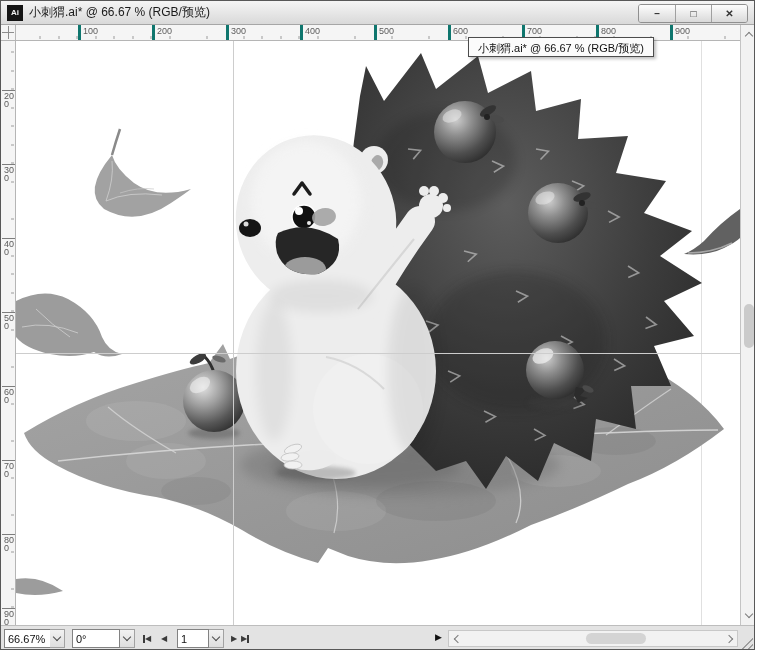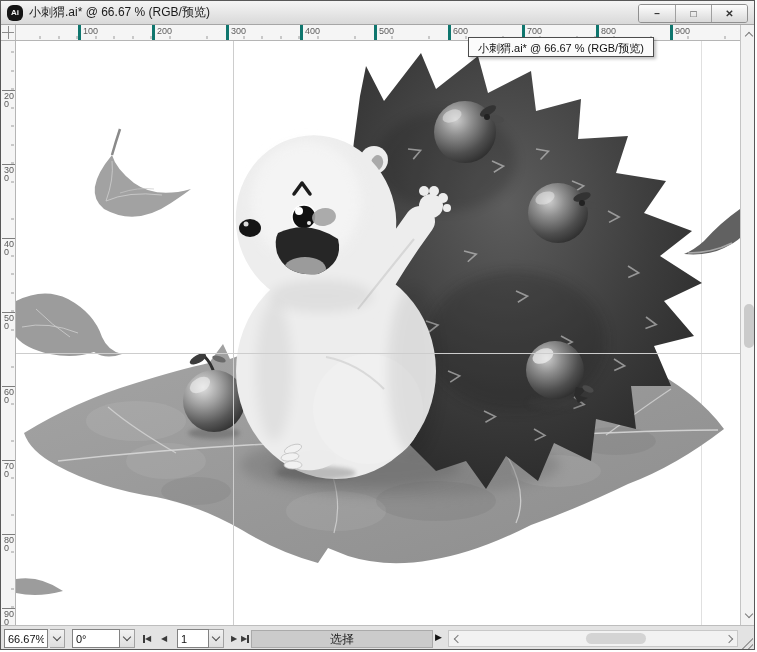--- a/index.html
+++ b/index.html
@@ -4,21 +4,21 @@
 <style>
   html,body{margin:0;padding:0;background:#fff;}
   *{box-sizing:border-box;}
   .window{position:relative;width:755px;height:650px;border:1px solid #585858;
     background:#e3e3e3;font-family:"Liberation Sans",sans-serif;overflow:hidden;}
 
   
   .titlebar{position:absolute;left:0;top:0;width:100%;height:24px;
     background:linear-gradient(#f5f5f5,#d9d9d9);border-bottom:1px solid #a6a6a6;}
   .app-icon{position:absolute;left:6px;top:4px;width:16px;height:16px;background:#141414;
-    color:#f2f2f2;font-size:8px;font-weight:bold;text-align:center;line-height:16px;border-radius:6px;}
+    color:#f2f2f2;font-size:8px;font-weight:bold;text-align:center;line-height:16px;border-radius:0;}
   .window-title{position:absolute;left:28px;top:0;line-height:23px;font-size:12px;color:#1a1a1a;white-space:nowrap;}
   .win-controls{position:absolute;right:6px;top:3px;display:flex;border:1px solid #8f8f8f;border-radius:3px;overflow:hidden;}
   .win-btn{width:36px;height:17px;background:linear-gradient(#fdfdfd,#d9d9d9);
     border:0;border-left:1px solid #a0a0a0;display:flex;align-items:center;justify-content:center;
     font-size:10px;color:#333;padding:0;font-family:inherit;cursor:default;}
   .win-btn:first-child{border-left:0;}
   .win-btn .glyph{line-height:1;font-weight:bold;}
 
   
   .ruler-corner{position:absolute;left:0;top:24px;width:15px;height:16px;background:#f4f4f4;
@@ -326,21 +326,21 @@
     <button class="sc-btn up">
         <i class="chev chev-up"></i>
       </button>
     <div class="v-thumb"></div>
     <button class="sc-btn down">
         <i class="chev chev-down"></i>
       </button>
   </div>
 
   <div class="statusbar">
-    <input class="sb-input" style="left: 3px; width: 44px;" value="66.67%">
+    <input class="sb-input" style="left: 3px; width: 59px;" value="66.67%">
     <button class="dd-btn" style="left:49px">
         <i class="chev chev-down dark"></i>
       </button>
     <input class="sb-input" style="left: 71px; width: 48px;" value="0°">
     <button class="dd-btn" style="left:119px">
         <i class="chev chev-down dark"></i>
       </button>
 
     <button class="nav-btn" style="left:142px">
         <i class="vbar"></i>
@@ -354,21 +354,20 @@
         <i class="chev chev-down dark"></i>
       </button>
     <button class="nav-btn" style="left:230px">
         <span class="tri">▶</span>
       </button>
     <button class="nav-btn" style="left:240px">
         <span class="tri">▶</span>
         <i class="vbar"></i>
       </button>
 
-    <div class="status-seg"><span>选择</span></div>
     <button class="status-menu">▶</button>
 
     <div class="hscroll">
       <button class="sc-btn left">
           <i class="chev chev-left"></i>
         </button>
       <div class="h-thumb"></div>
       <button class="sc-btn right">
           <i class="chev chev-right"></i>
         </button>

